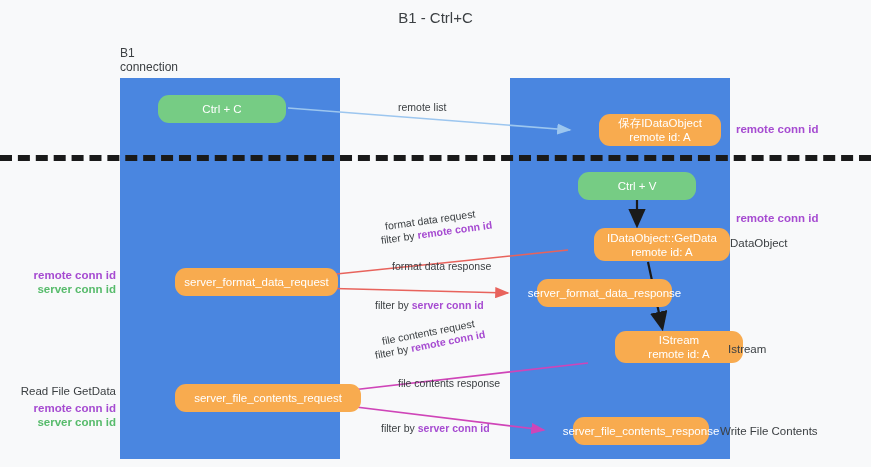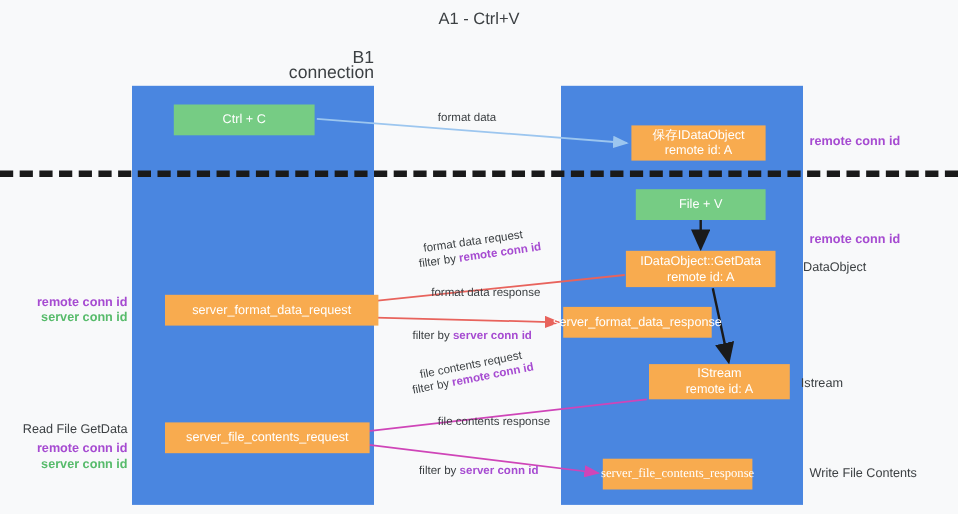--- a/index.html
+++ b/index.html
@@ -14,21 +14,21 @@
   .abs{position:absolute;}
 
   
   #title{
     left:0;top:8px;width:871px;text-align:center;
     font-size:15px;line-height:19px;color:#3c4043;
   }
 
   
   .col-head{
-    font-size:16px;line-height:14px;color:#3c4043;text-align:right;
+    font-size:12px;line-height:14px;color:#3c4043;text-align:left;
   }
   #head-b1{left:120px;top:46px;width:220px;}
   #head-a1{left:510px;top:46px;width:220px;margin-top:32px;}
 
   
   .column{background:#4a86e0;}
   #col-b1{left:120px;top:78px;width:220px;height:381px;}
   #col-a1{left:510px;top:78px;width:220px;height:381px;}
 
   
@@ -36,43 +36,43 @@
     left:0px;top:155px;width:871px;height:0;
     border-top:6px dashed #1a1a1a;
   }
 
   
   .node{
     box-sizing:border-box;
     display:flex;flex-direction:column;
     align-items:center;justify-content:center;
     color:#ffffff;font-size:11.5px;line-height:14px;
-    text-align:center;padding:14px 4px;
+    text-align:center;padding:14px 4px;border-radius:11px;
   }
   .green{background:#76cc84;}
-  .orange{background:#f8ab4f;}
+  .orange{background:#f8ab4f;margin-left:25px;}
 
   #n-ctrlc{left:158px;top:95px;width:128px;height:27px;}
   #n-idataobject{left:574px;top:114px;width:122px;height:32px;}
   #n-ctrlv{left:578px;top:172px;width:118px;height:26px;}
   #n-getdata{left:569px;top:228px;width:136px;height:33px;align-items:center;}
-  #n-sfdreq{left:150px;top:268px;width:194px;height:27px;text-align:center;}
+  #n-sfdreq{left:150px;top:268px;width:163px;height:27px;text-align:center;}
   #n-sfdresp{left:512px;top:279px;width:135px;height:27px;}
   #n-istream{left:590px;top:331px;width:128px;height:32px;}
   #n-sfcreq{left:150px;top:384px;width:186px;height:27px;}
-  #n-sfcresp{left:548px;top:417px;width:136px;height:27px;font-family:Liberation Serif, serif;}
+  #n-sfcresp{left:548px;top:417px;width:136px;height:27px;}
 
   
   .side{font-size:11.5px;line-height:14px;color:#3c4043;}
   .side.purple{color:#a64bd1;font-weight:bold;}
   #s-rc1{left:736px;top:122px;}
   #s-rc2{left:736px;top:211px;}
   #s-dataobject{left:730px;top:236px;}
   #s-istream{left:728px;top:342px;}
-  #s-write{left:736px;top:424px;}
+  #s-write{left:720px;top:424px;}
 
   
   .leftlab{font-size:11.5px;line-height:14px;text-align:right;width:116px;}
   .purple{color:#a64bd1;font-weight:bold;}
   .green-t{color:#57bb6b;font-weight:bold;}
   .dark{color:#3c4043;}
   #l-block1{left:0px;top:268px;}
   #l-read{left:0px;top:384px;}
   #l-block2{left:0px;top:401px;}
 
@@ -95,21 +95,21 @@
   #a-fcresp2{left:381px;top:421px;}
 
   svg#wires{position:absolute;left:0;top:0;width:871px;height:467px;pointer-events:none;}
 </style>
 </head>
 <body>
 
 <div id="stage">
 
   <div class="abs" id="title">
-    <div>A1 - Ctrl+V</div>
+    <div>B1 - Ctrl+C</div>
   </div>
 
   <div class="abs col-head" id="head-b1">
     <div>B1</div>
     <div>connection</div>
   </div>
   <div class="abs col-head" id="head-a1">
     <div>A1</div>
   </div>
 
@@ -150,21 +150,21 @@
   <div class="abs node green" id="n-ctrlc">
     <span>Ctrl + C</span>
   </div>
 
   <div class="abs node orange" id="n-idataobject">
     <span>保存IDataObject</span>
     <span>remote id: A</span>
   </div>
 
   <div class="abs node green" id="n-ctrlv">
-    <span>File + V</span>
+    <span>Ctrl + V</span>
   </div>
 
   <div class="abs node orange" id="n-getdata">
     <span>IDataObject::GetData</span>
     <span>remote id: A</span>
   </div>
 
   <div class="abs node orange" id="n-sfdreq">
     <span>server_format_data_request</span>
   </div>
@@ -180,21 +180,21 @@
 
   <div class="abs node orange" id="n-sfcreq">
     <span>server_file_contents_request</span>
   </div>
 
   <div class="abs node orange" id="n-sfcresp">
     <span>server_file_contents_response</span>
   </div>
 
   <div class="abs alab" id="a-formatlist">
-    <span>format data</span>
+    <span>remote list</span>
   </div>
 
   <div class="abs alab rot-1" id="a-fdr1">
     <span>format data request</span>
   </div>
   <div class="abs alab rot-1" id="a-fdr2">
     <span>filter by </span><span class="purple">remote conn id</span>
   </div>
 
   <div class="abs alab" id="a-fdresp1">

